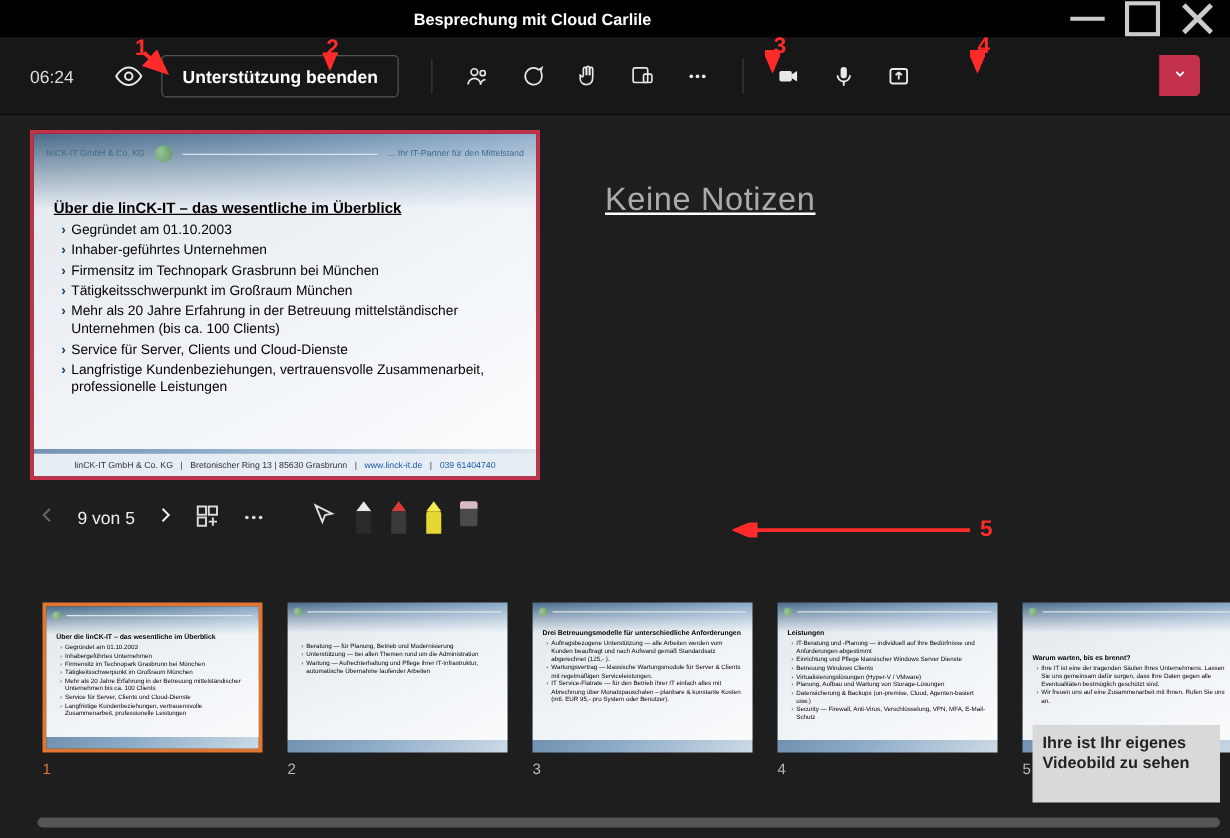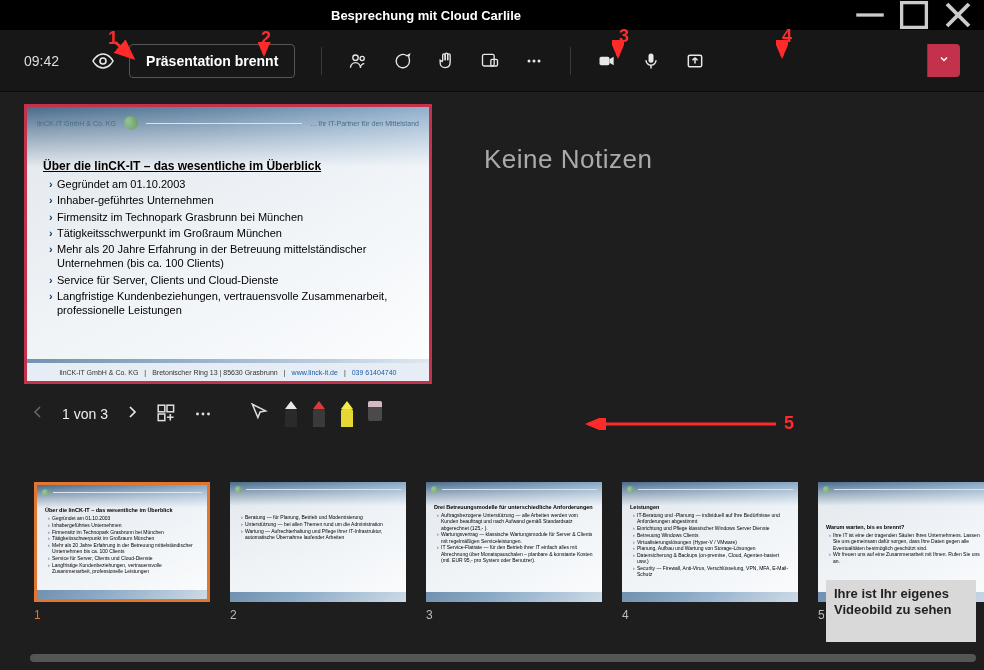--- a/index.html
+++ b/index.html
@@ -165,20 +165,21 @@
     .pen.black .body { background: #2a2a2a; } .pen.black .tip { border-bottom-color: #e8e8e8; }
     .pen.red .body { background: #3a3a3a; } .pen.red .tip { border-bottom-color: #d63a3a; }
     .pen.yellow .body { background: #e6d832; } .pen.yellow .tip { border-bottom-color: #f4ea50; }
     .eraser { width: 14px; height: 20px; background: #4a4a4a; border-radius: 2px; position: relative; }
     .eraser::before { content:""; position:absolute; top:0; left:0; right:0; height:6px; background:#d9b8c5; border-radius: 2px 2px 0 0; }
 
     
     .notes-col {
       flex: 1;
       padding: 40px 20px 0 40px;
+      text-decoration: underline;
     }
     .notes-title {
       font-size: 26px; color: #aaa; letter-spacing: .5px;
     }
     .font-ctrls {
       margin-top: 200px;
       color: #888; font-size: 14px;
       display: flex; gap: 16px;
     }
 
@@ -253,28 +254,28 @@
   </div>
   <div class="window-btn">
     <svg viewBox="0 0 16 16">
         <line x1="4" y1="4" x2="12" y2="12" stroke="currentColor" stroke-width="1.4"></line>
         <line x1="12" y1="4" x2="4" y2="12" stroke="currentColor" stroke-width="1.4"></line>
       </svg>
   </div>
 </div>
 
 <div class="toolbar">
-  <span class="time">09:42</span>
+  <span class="time">06:24</span>
   <div class="tb-icon eye-icon">
     <svg viewBox="0 0 24 24" fill="none" stroke="currentColor" stroke-width="1.6">
         <path d="M2 12s3.5-7 10-7 10 7 10 7-3.5 7-10 7S2 12 2 12z"></path>
         <circle cx="12" cy="12" r="3"></circle>
       </svg>
   </div>
-  <button class="stop-pres">Präsentation brennt</button>
+  <button class="stop-pres">Unterstützung beenden</button>
   <div class="tb-divider"></div>
   <div class="tb-icon">
     <svg viewBox="0 0 24 24" fill="none" stroke="currentColor" stroke-width="1.6">
         <circle cx="9" cy="8" r="3.2"></circle>
         <path d="M3 20c0-3.3 2.7-6 6-6s6 2.7 6 6"></path>
         <circle cx="17" cy="9" r="2.5"></circle>
         <path d="M15 20c0-2.6 2-4.8 4.6-4.8"></path>
       </svg>
   </div>
   <div class="tb-icon">
@@ -407,21 +408,21 @@
         <span class="link">www.linck-it.de</span>|
         <span class="link">039 61404740</span>
       </div>
     </div>
     <div class="slide-tools">
       <span class="nav-arrow">
         <svg width="10" height="14" viewBox="0 0 10 14">
             <polyline points="8,2 3,7 8,12" fill="none" stroke="currentColor" stroke-width="1.6"></polyline>
           </svg>
       </span>
-      <span class="page-indicator">1 von 3</span>
+      <span class="page-indicator">9 von 5</span>
       <span class="nav-arrow active">
         <svg width="10" height="14" viewBox="0 0 10 14">
             <polyline points="2,2 7,7 2,12" fill="none" stroke="currentColor" stroke-width="1.6"></polyline>
           </svg>
       </span>
       <span class="tool-ico">
         <svg viewBox="0 0 20 20" fill="none" stroke="currentColor" stroke-width="1.4">
             <rect x="2" y="2" width="6" height="6"></rect>
             <rect x="10" y="2" width="6" height="6"></rect>
             <rect x="2" y="10" width="6" height="6"></rect>

